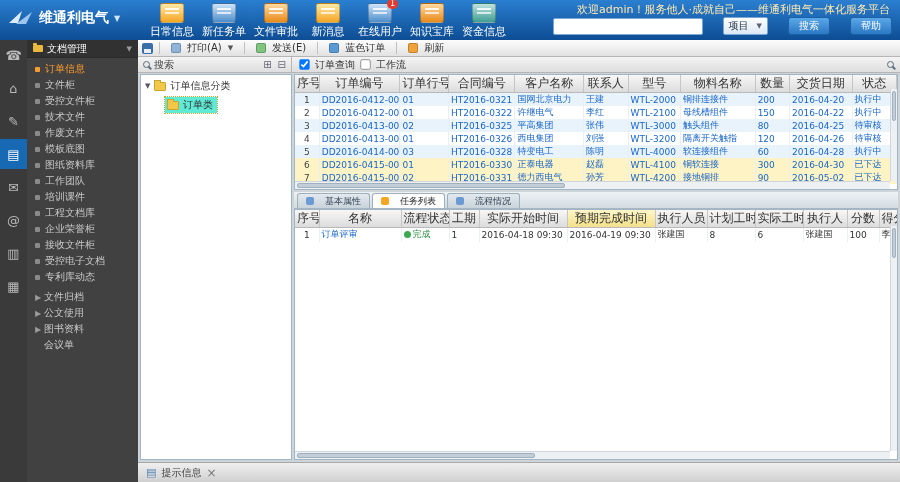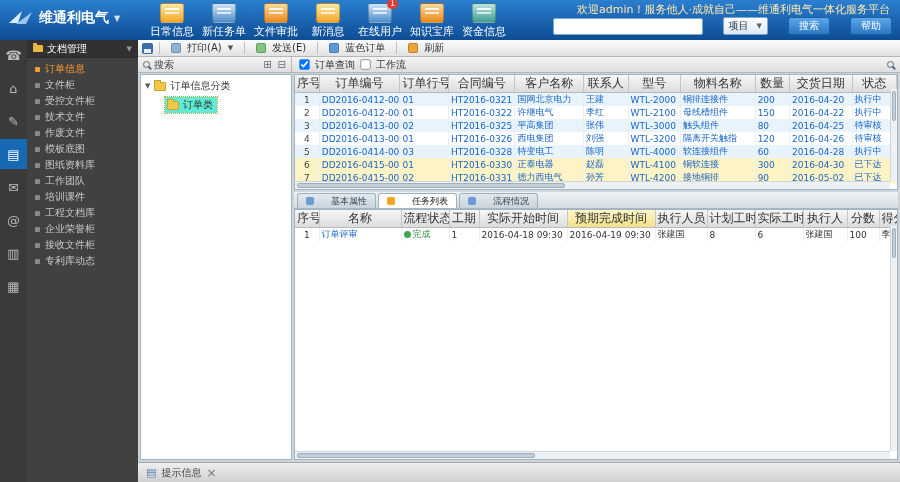--- a/index.html
+++ b/index.html
@@ -126,21 +126,21 @@
   .hthumb { position:absolute; left:2px; top:1px; width:45%; height:5px; background:#c2cdd7;
             border:1px solid #9fb0bf; border-radius:2px; cursor:pointer; }
   .vscroll { position:absolute; right:0; top:14px; bottom:8px; width:7px; background:#eef1f4;
              border-left:1px solid #d0d6db; }
   .vthumb { position:absolute; top:2px; left:1px; width:4px; height:30px; background:#c2cdd7;
             border:1px solid #9fb0bf; border-radius:2px; cursor:pointer; }
 
   .tabs { position:absolute; left:156px; top:152px; right:2px; height:17px;
           background:linear-gradient(#eef2f5,#d3dce2); border-bottom:1px solid #a9b6c0;
           display:flex; align-items:flex-end; padding-left:3px; gap:2px; }
-  .tab { height:15px; display:flex; align-items:center; gap:17px; padding:0 8px;
+  .tab { height:15px; display:flex; align-items:center; gap:11px; padding:0 8px;
          background:linear-gradient(#e3e9ee,#c9d3db); border:1px solid #9fb0bd; border-bottom:none;
          border-radius:3px 3px 0 0; font-size:9px; color:#345; cursor:pointer; white-space:nowrap; }
   .tab.active { background:#fdfdfd; color:#222; }
   .tab-ic { width:8px; height:8px; border-radius:2px; background:#6b9bd2; flex:none; }
   .tab.active .tab-ic { background:#f5a623; }
 
   .tasks-area { position:absolute; left:156px; top:169px; right:2px; bottom:22px; background:#fff;
                 border:1px solid #9fb6c8; overflow:hidden; }
   .tasks-area td { height:14px; color:#333; }
   .tasks-area td.link { color:#1a66c9; }
@@ -232,21 +232,28 @@
         <li data-interactable="true">受控文件柜</li>
         <li data-interactable="true">技术文件</li>
         <li data-interactable="true">作废文件</li>
         <li data-interactable="true">模板底图</li>
         <li data-interactable="true">图纸资料库</li>
         <li data-interactable="true">工作团队</li>
         <li data-interactable="true">培训课件</li>
         <li data-interactable="true">工程文档库</li>
         <li data-interactable="true">企业荣誉柜</li>
         <li data-interactable="true">接收文件柜</li>
+        <li data-interactable="true">受控电子文档</li>
         <li data-interactable="true">专利库动态</li>
+      </ul>
+    <ul id="sb-groups" data-interactable="false">
+        <li data-interactable="true"><span class="grp-caret" data-interactable="false">▶</span>文件归档</li>
+        <li data-interactable="true"><span class="grp-caret" data-interactable="false">▶</span>公文使用</li>
+        <li data-interactable="true"><span class="grp-caret" data-interactable="false">▶</span>图书资料</li>
+        <li data-interactable="true"><span class="grp-caret" data-interactable="false"></span>会议单</li>
       </ul>
   </div>
 
   <div class="main" data-interactable="false">
 
     <div class="toolbar1" id="toolbar1" data-interactable="false">
       <span class="disk-ic" data-interactable="true"></span>
       <span class="tb-sep" data-interactable="false"></span>
     <div class="tb-btn" data-interactable="true">
           <span class="tb-ic" data-interactable="false" style="background: rgb(143, 179, 217);"></span>

